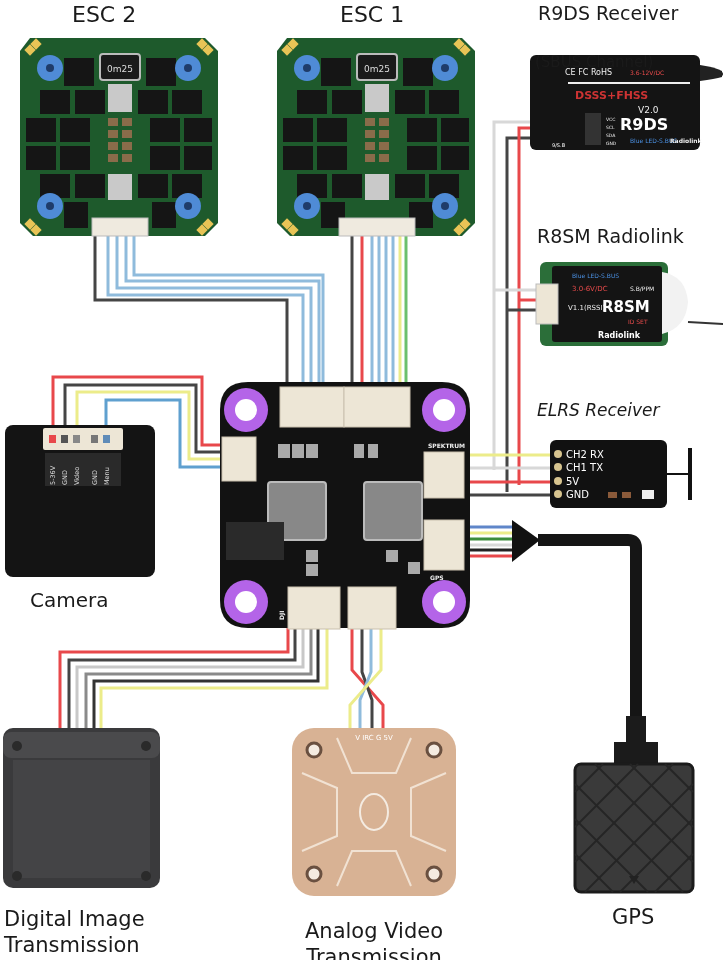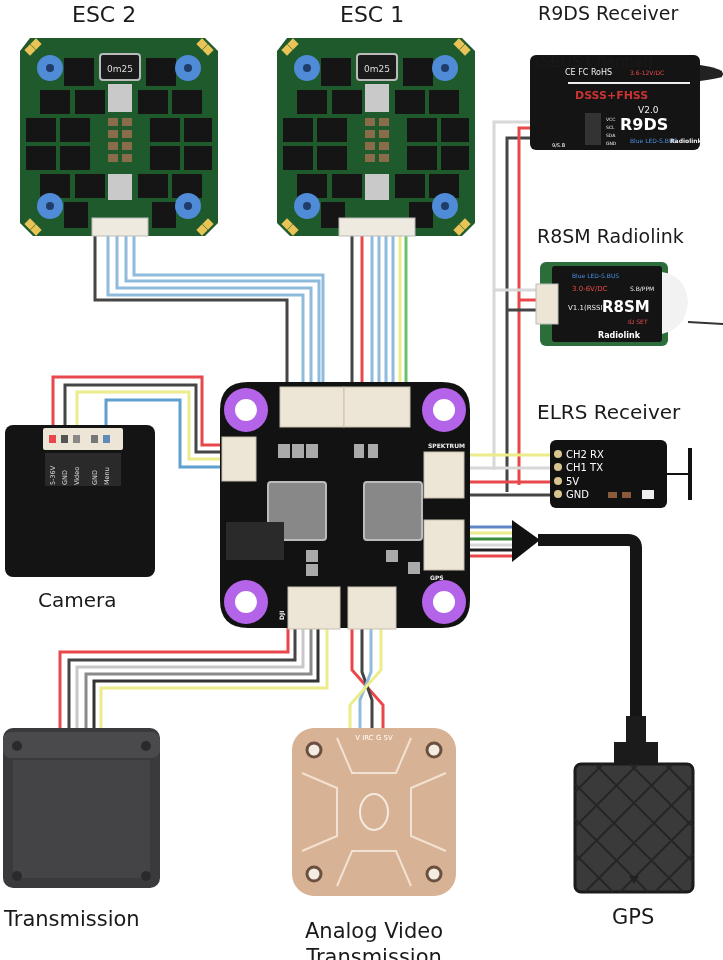--- a/index.html
+++ b/index.html
@@ -373,22 +373,23 @@
     </g>
     <path d="M54 112 L64 112 L59 120 Z" fill="#222"></path>
   </g>
 </svg>
 
 <div class="lbl big" style="left:72px;top:2px;">ESC 2</div>
 <div class="lbl big" style="left:340px;top:2px;text-align:center;">ESC 1</div>
 <div class="lbl" style="left:538px;top:2px;font-size:19px;text-align:right;">R9DS Receiver</div>
 <div class="lbl" style="left:535px;top:29px;font-size:15px;margin-top:24px;">(SBUS Channel)</div>
 <div class="lbl" style="left:537px;top:225px;font-size:19px;">R8SM Radiolink</div>
-<div class="lbl" style="left:537px;top:400px;font-size:20px;">ELRS Receiver</div>
-<div class="lbl" style="left:30px;top:588px;font-size:20px;margin-left:8px;">Camera</div>
+<div class="lbl" style="left:537px;top:400px;font-size:17px;font-style:italic;">ELRS Receiver</div>
+<div class="lbl" style="left:30px;top:588px;font-size:20px;">Camera</div>
 <div class="lbl" style="left:4px;top:906px;font-size:21px;line-height:26px;">
+  <div>Digital Image</div>
   <div>Transmission</div>
 </div>
 <div class="lbl center" style="left:284px;top:918px;width:180px;font-size:21px;line-height:26px;">
   <div>Analog Video</div>
   <div>Transmission</div>
 </div>
 <div class="lbl" style="left:612px;top:905px;font-size:21px;">GPS</div>
 
 </body></html>

